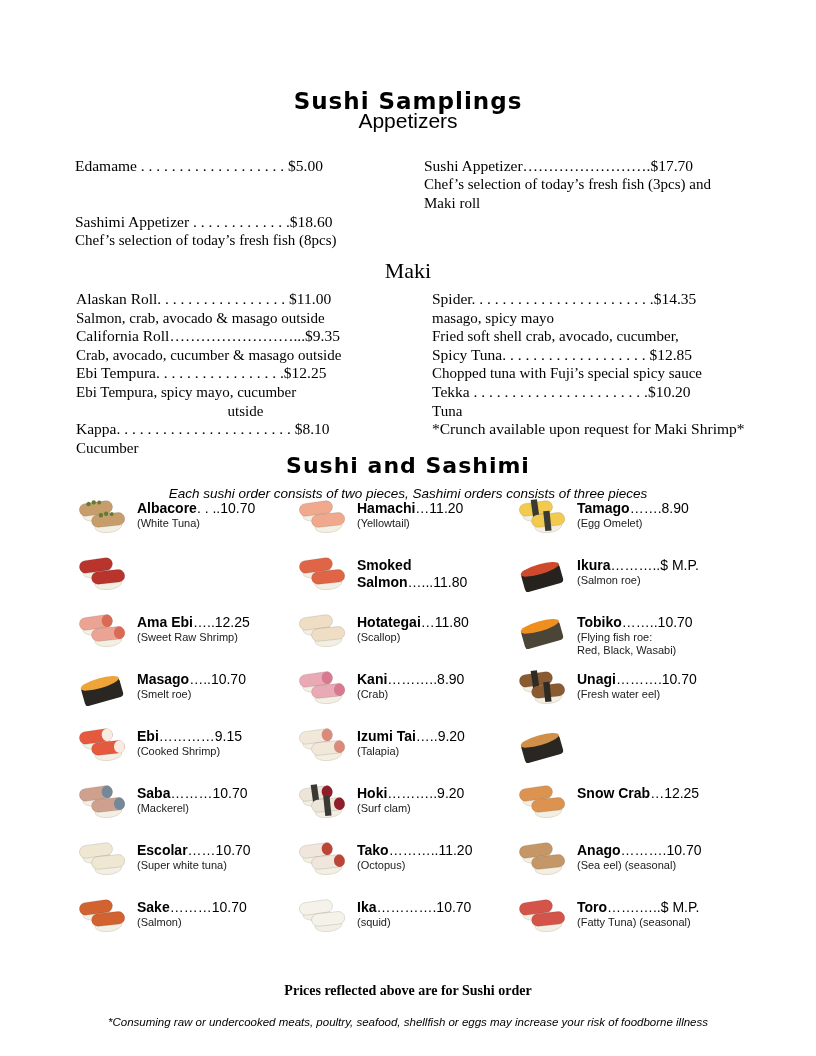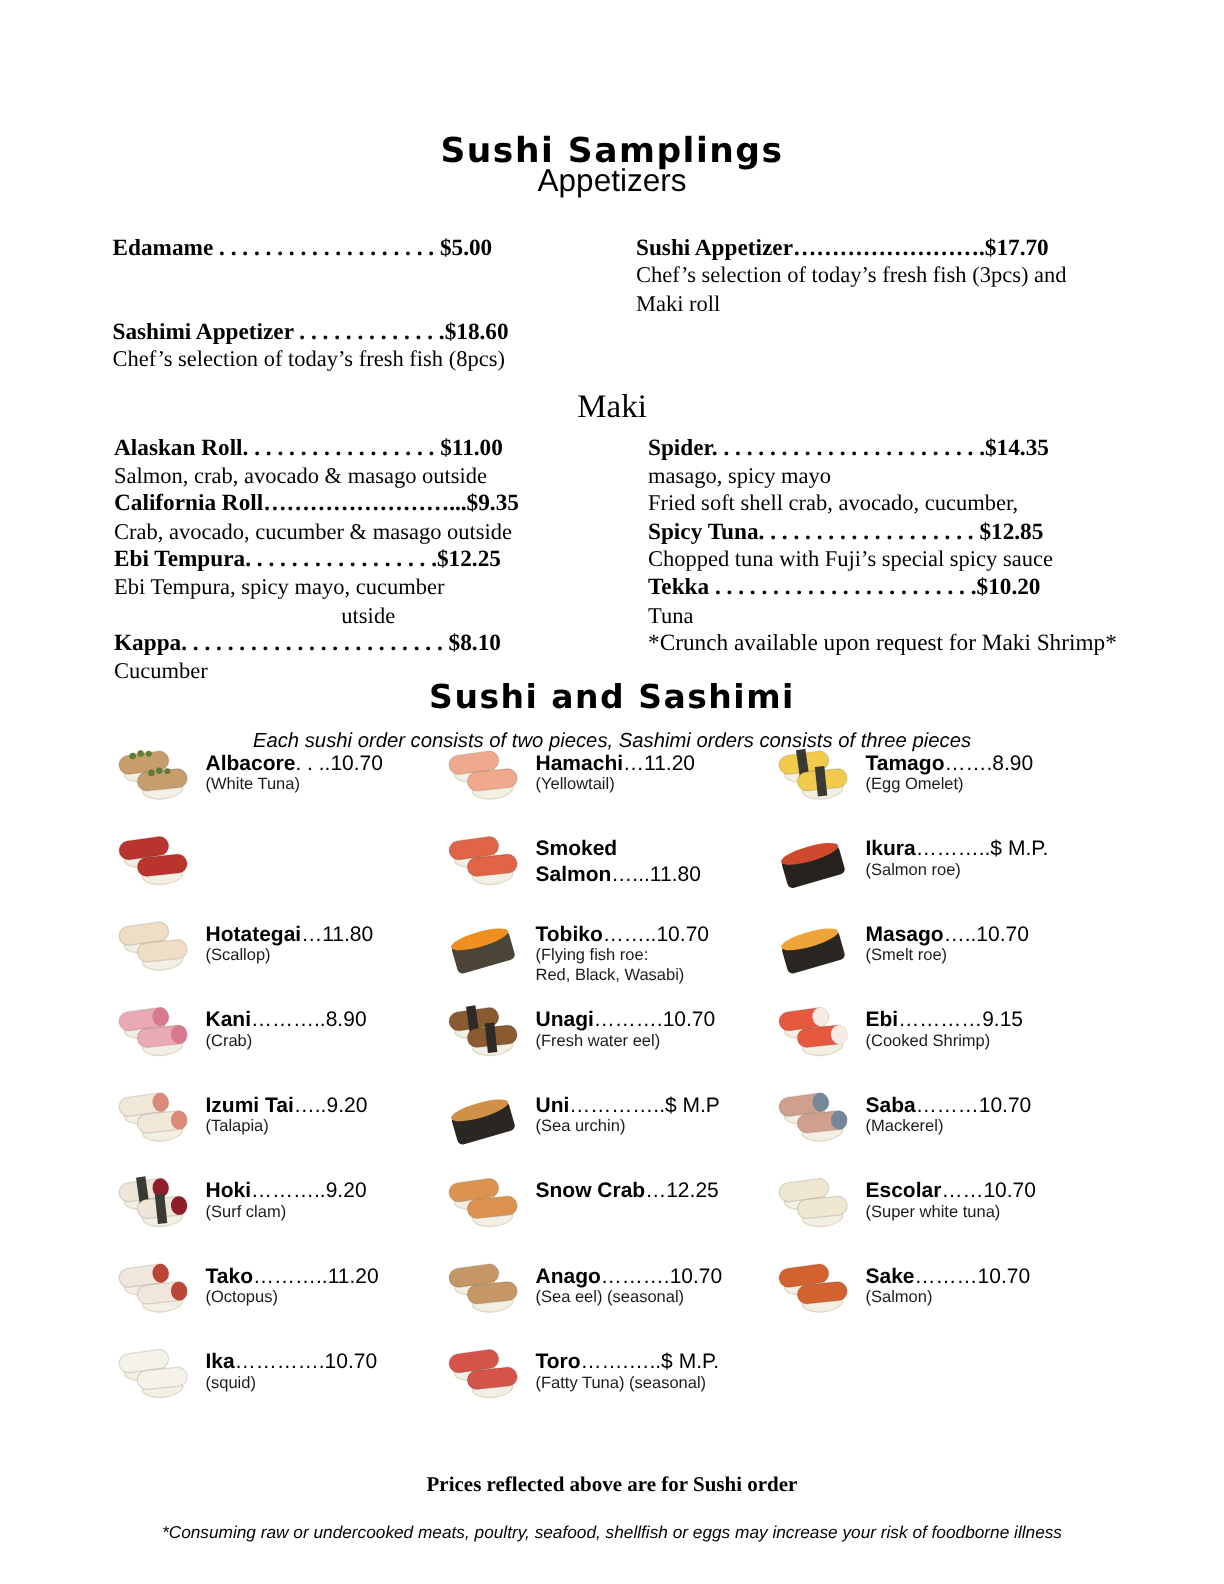--- a/index.html
+++ b/index.html
@@ -8,21 +8,21 @@
   .comic{font-family:"DejaVu Sans", sans-serif;font-weight:bold;letter-spacing:1px;}
   .center{width:100%;text-align:center;position:absolute;left:0;}
 
   .title{top:88px;font-size:23px;}
   .app-heading{top:109px;font-size:21px;font-family:"Liberation Sans", sans-serif;}
 
   .col{position:absolute;}
   #app-left{top:156px;left:75px;width:330px;}
   #app-right{top:156px;left:424px;width:340px;}
   #app-left .mi{margin-bottom:37px;}
-  .mi-line{font-size:15.5px;font-weight:bold;line-height:19px;}
+  .mi-line{font-size:15.5px;font-weight:normal;line-height:19px;}
   .mi-line.plain{font-weight:normal;}
   .mi-desc{font-size:15px;line-height:18.5px;}
 
   .maki-heading{top:258px;font-size:22px;font-family:"Liberation Serif", serif;}
   #maki-left{top:290px;left:76px;width:350px;}
   #maki-right{top:290px;left:432px;width:340px;}
   #maki-left .mi-line,#maki-right .mi-line{line-height:18.6px;}
   #maki-left .mi-desc,#maki-right .mi-desc{line-height:18.6px;}
   .outdent{margin-left:-11px;text-align:center;}
 
@@ -206,20 +206,38 @@
           </svg></div>
         <div class="cell-text">
           <div class="item-line"><span><b>Ikura</b>………..$ M.P.</span></div>
           <div class="item-sub">(Salmon roe)</div>
         </div>
       </div>
       <div class="cell">
         <div class="photo"><svg viewBox="0 0 60 48" width="54" height="44">
             <g transform="translate(2,0) rotate(-8)">
               <ellipse cx="19" cy="21" rx="15" ry="7" fill="#f3efe4" stroke="#e0dac6"></ellipse>
+              <rect x="1" y="7" width="37" height="14" rx="7" fill="#eba493" stroke="rgba(0,0,0,0.12)"></rect>
+              <rect x="26" y="7" width="12" height="14" rx="7" fill="#d96a55"></rect>
+            </g>
+            <g transform="translate(16,12) rotate(-6)">
+              <ellipse cx="19" cy="21" rx="15" ry="7" fill="#f3efe4" stroke="#e0dac6"></ellipse>
+              <rect x="1" y="7" width="37" height="14" rx="7" fill="#eba493" stroke="rgba(0,0,0,0.12)"></rect>
+              <rect x="26" y="7" width="12" height="14" rx="7" fill="#d96a55"></rect>
+            </g>
+          </svg></div>
+        <div class="cell-text">
+          <div class="item-line"><span><b>Ama Ebi</b>…..12.25</span></div>
+          <div class="item-sub">(Sweet Raw Shrimp)</div>
+        </div>
+      </div>
+      <div class="cell">
+        <div class="photo"><svg viewBox="0 0 60 48" width="54" height="44">
+            <g transform="translate(2,0) rotate(-8)">
+              <ellipse cx="19" cy="21" rx="15" ry="7" fill="#f3efe4" stroke="#e0dac6"></ellipse>
               <rect x="1" y="7" width="37" height="14" rx="7" fill="#efdec4" stroke="rgba(0,0,0,0.12)"></rect>
             </g>
             <g transform="translate(16,12) rotate(-6)">
               <ellipse cx="19" cy="21" rx="15" ry="7" fill="#f3efe4" stroke="#e0dac6"></ellipse>
               <rect x="1" y="7" width="37" height="14" rx="7" fill="#efdec4" stroke="rgba(0,0,0,0.12)"></rect>
             </g>
           </svg></div>
         <div class="cell-text">
           <div class="item-line"><span><b>Hotategai</b>…11.80</span></div>
           <div class="item-sub">(Scallop)</div>
@@ -337,24 +355,20 @@
             <g transform="rotate(-16 30 24)">
               <rect x="8" y="14" width="44" height="22" rx="4" fill="#2a2722"></rect>
               <ellipse cx="30" cy="15" rx="22" ry="5.5" fill="#d09048"></ellipse>
               <circle cx="13" cy="15" r="3.4" fill="#d09048"></circle>
               <circle cx="20" cy="15" r="3.4" fill="#d09048"></circle>
               <circle cx="27" cy="15" r="3.4" fill="#d09048"></circle>
               <circle cx="34" cy="15" r="3.4" fill="#d09048"></circle>
               <circle cx="41" cy="15" r="3.4" fill="#d09048"></circle>
             </g>
           </svg></div>
-        <div class="cell-text">
-          <div class="item-line"><span><b>Uni</b>…………..$ M.P</span></div>
-          <div class="item-sub">(Sea urchin)</div>
-        </div>
       </div>
       <div class="cell">
         <div class="photo"><svg viewBox="0 0 60 48" width="54" height="44">
             <g transform="translate(2,0) rotate(-8)">
               <ellipse cx="19" cy="21" rx="15" ry="7" fill="#f3efe4" stroke="#e0dac6"></ellipse>
               <rect x="1" y="7" width="37" height="14" rx="7" fill="#cfa08e" stroke="rgba(0,0,0,0.12)"></rect>
               <rect x="26" y="7" width="12" height="14" rx="7" fill="#74889a"></rect>
             </g>
             <g transform="translate(16,12) rotate(-6)">
               <ellipse cx="19" cy="21" rx="15" ry="7" fill="#f3efe4" stroke="#e0dac6"></ellipse>

